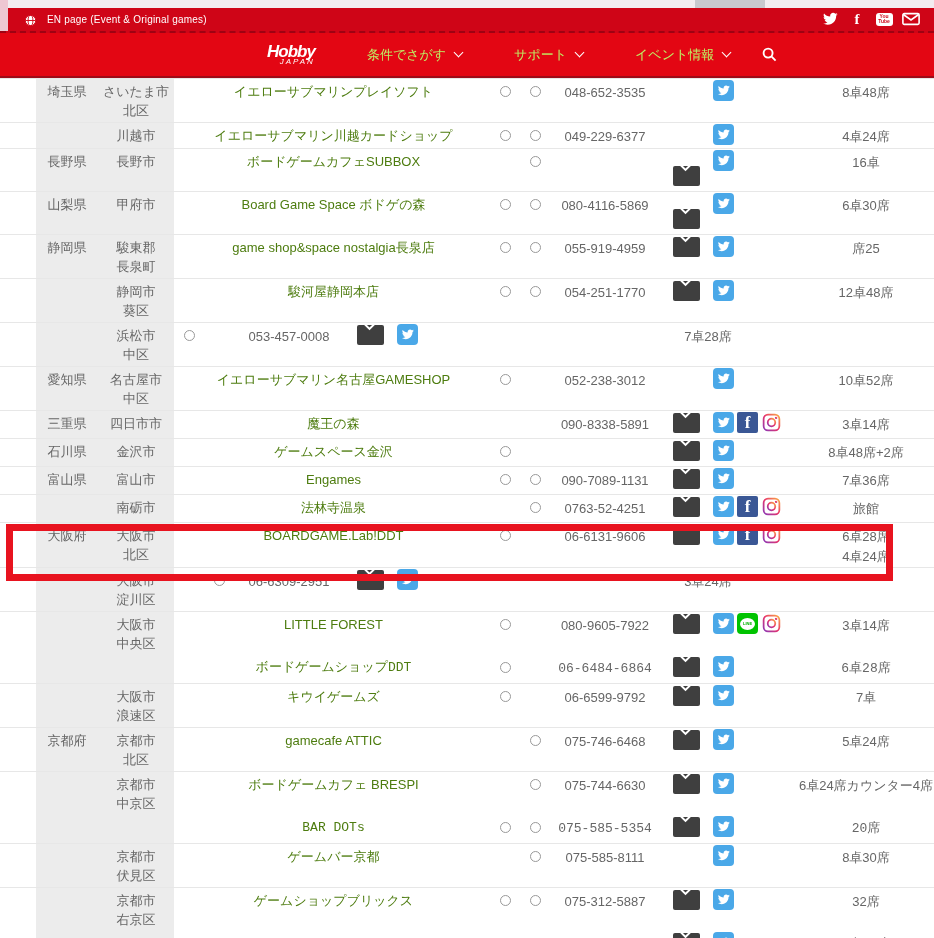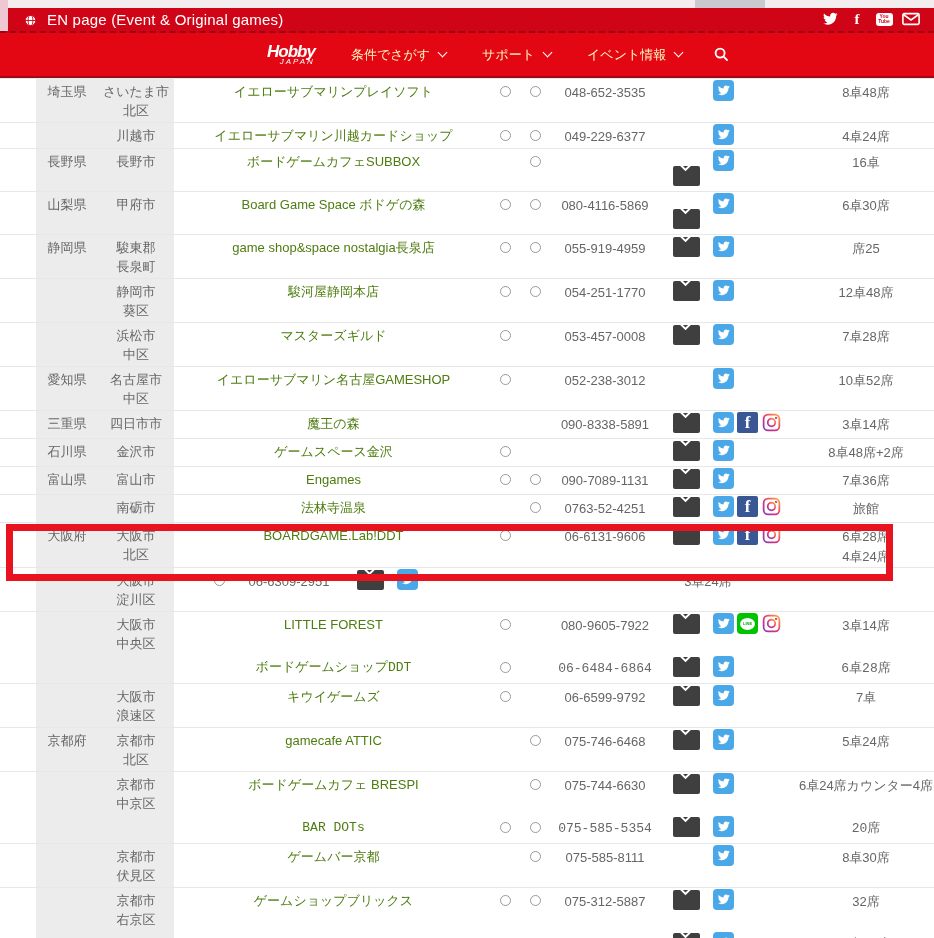--- a/index.html
+++ b/index.html
@@ -5,35 +5,35 @@
   * { margin:0; padding:0; box-sizing:content-box; }
   html,body { width:934px; height:938px; overflow:hidden; background:#fff;
     font-family:"Liberation Sans","DejaVu Sans",sans-serif; }
   
   .topstrip { position:relative; height:8px; background:#f3edf0; }
   .topstrip .gpatch { position:absolute; left:695px; top:0; width:70px; height:8px; background:#c9c9ce; }
   .corner { position:absolute; left:0; top:0; width:8px; height:31px; background:#eec7d2; z-index:9; }
   
   .topbar { height:23px; background:#cf0517; color:#fff; display:flex; align-items:center;
     border-bottom:2px dashed #9e0212; position:relative; }
-  .topbar .enlabel { font-size:15px; margin-left:10px; letter-spacing:.2px; }
+  .topbar .enlabel { font-size:10px; margin-left:10px; letter-spacing:.2px; }
   .globe { margin-left:24px; width:13px; height:13px; display:inline-block; }
   .topbar .right-icons { position:absolute; right:14px; top:3px; display:flex; align-items:center; gap:9px; }
   .tb-ic { width:18px; height:16px; display:inline-flex; align-items:center; justify-content:center; }
   .tb-fb { color:#fff; font-weight:bold; font-size:15px; font-family:"Liberation Serif",serif; }
   .yt { width:17px; height:13px; background:#fff; border-radius:3px; display:flex; flex-direction:column;
         align-items:center; justify-content:center; color:#cf0517; font-weight:bold; }
   .yt span { font-size:5px; line-height:5px; }
   
   .nav { height:43px; background:#e30613; display:flex; align-items:center;
     border-bottom:2px solid #9e0b18; }
   .logo { margin-left:267px; color:#fff; font-style:italic; line-height:1; cursor:pointer; }
   .logo .l1 { font-size:17px; font-weight:bold; letter-spacing:-1px; display:block; }
   .logo .l2 { font-size:8px; font-weight:normal; letter-spacing:2px; display:block; text-align:right; margin-top:-2px; }
-  .menu-item { color:#fef9c3; font-size:13px; margin-left:36px; display:inline-flex; align-items:center; cursor:pointer; }
+  .menu-item { color:#bef264; font-size:13px; margin-left:52px; display:inline-flex; align-items:center; cursor:pointer; }
   .chev { width:6px; height:6px; border-right:1.5px solid #fff; border-bottom:1.5px solid #fff;
     transform:rotate(45deg); margin-left:9px; margin-top:-4px; display:inline-block; }
   .searchbtn { margin-left:32px; display:inline-flex; cursor:pointer; }
   
   .tbl { position:relative; }
   .row { display:flex; align-items:flex-start; border-top:1px solid #e7e7e7; min-height:25px; line-height:19px;text-align:center; }
   .row.nb { border-top:none;font-family:Liberation Mono, monospace; }
   .cell { font-size:13px; color:#666; }
   .pref  { width:58px; margin-left:36px; background:#ececec; align-self:stretch; padding:3px 0 2px 2px; }
   .city  { width:76px; background:#ececec; align-self:stretch; padding:3px 0 2px 2px; white-space:pre-line; }
@@ -264,21 +264,20 @@
               <path fill="#fff" d="M23.44 4.83c-.8.37-1.66.62-2.56.73.92-.55 1.63-1.43 1.96-2.48-.86.51-1.82.88-2.84 1.08C19.18 3.29 18 2.75 16.7 2.75c-2.48 0-4.49 2.02-4.49 4.5 0 .35.04.7.11 1.03-3.73-.19-7.04-1.98-9.25-4.7-.39.67-.61 1.44-.61 2.26 0 1.56.79 2.94 2 3.74-.74-.02-1.43-.22-2.03-.56v.06c0 2.18 1.55 4 3.6 4.41-.38.1-.77.16-1.18.16-.29 0-.57-.03-.85-.08.57 1.79 2.23 3.09 4.2 3.12-1.54 1.21-3.48 1.93-5.58 1.93-.36 0-.72-.02-1.07-.06 1.99 1.27 4.35 2.01 6.89 2.01 8.26 0 12.79-6.85 12.79-12.79 0-.19 0-.39-.01-.58.88-.63 1.64-1.42 2.24-2.32z"></path>
             </svg>
           </span>
         </div>
         <div class="cell seats">12卓48席</div>
       </div>
       <div class="row">
         <div class="cell pref"></div>
         <div class="cell city">浜松市
 中区</div>
-        <div class="cell name"><a href="#">マスターズギルド</a></div>
         <div class="cell c1">
           <span class="circle"></span>
         </div>
         <div class="cell c2"></div>
         <div class="cell phone">053-457-0008</div>
         <div class="cell emailc"><span class="mail"></span></div>
         <div class="cell socialc">
           <span class="ic tw">
             <svg viewBox="0 0 24 24" width="13" height="13">
               <path fill="#fff" d="M23.44 4.83c-.8.37-1.66.62-2.56.73.92-.55 1.63-1.43 1.96-2.48-.86.51-1.82.88-2.84 1.08C19.18 3.29 18 2.75 16.7 2.75c-2.48 0-4.49 2.02-4.49 4.5 0 .35.04.7.11 1.03-3.73-.19-7.04-1.98-9.25-4.7-.39.67-.61 1.44-.61 2.26 0 1.56.79 2.94 2 3.74-.74-.02-1.43-.22-2.03-.56v.06c0 2.18 1.55 4 3.6 4.41-.38.1-.77.16-1.18.16-.29 0-.57-.03-.85-.08.57 1.79 2.23 3.09 4.2 3.12-1.54 1.21-3.48 1.93-5.58 1.93-.36 0-.72-.02-1.07-.06 1.99 1.27 4.35 2.01 6.89 2.01 8.26 0 12.79-6.85 12.79-12.79 0-.19 0-.39-.01-.58.88-.63 1.64-1.42 2.24-2.32z"></path>

